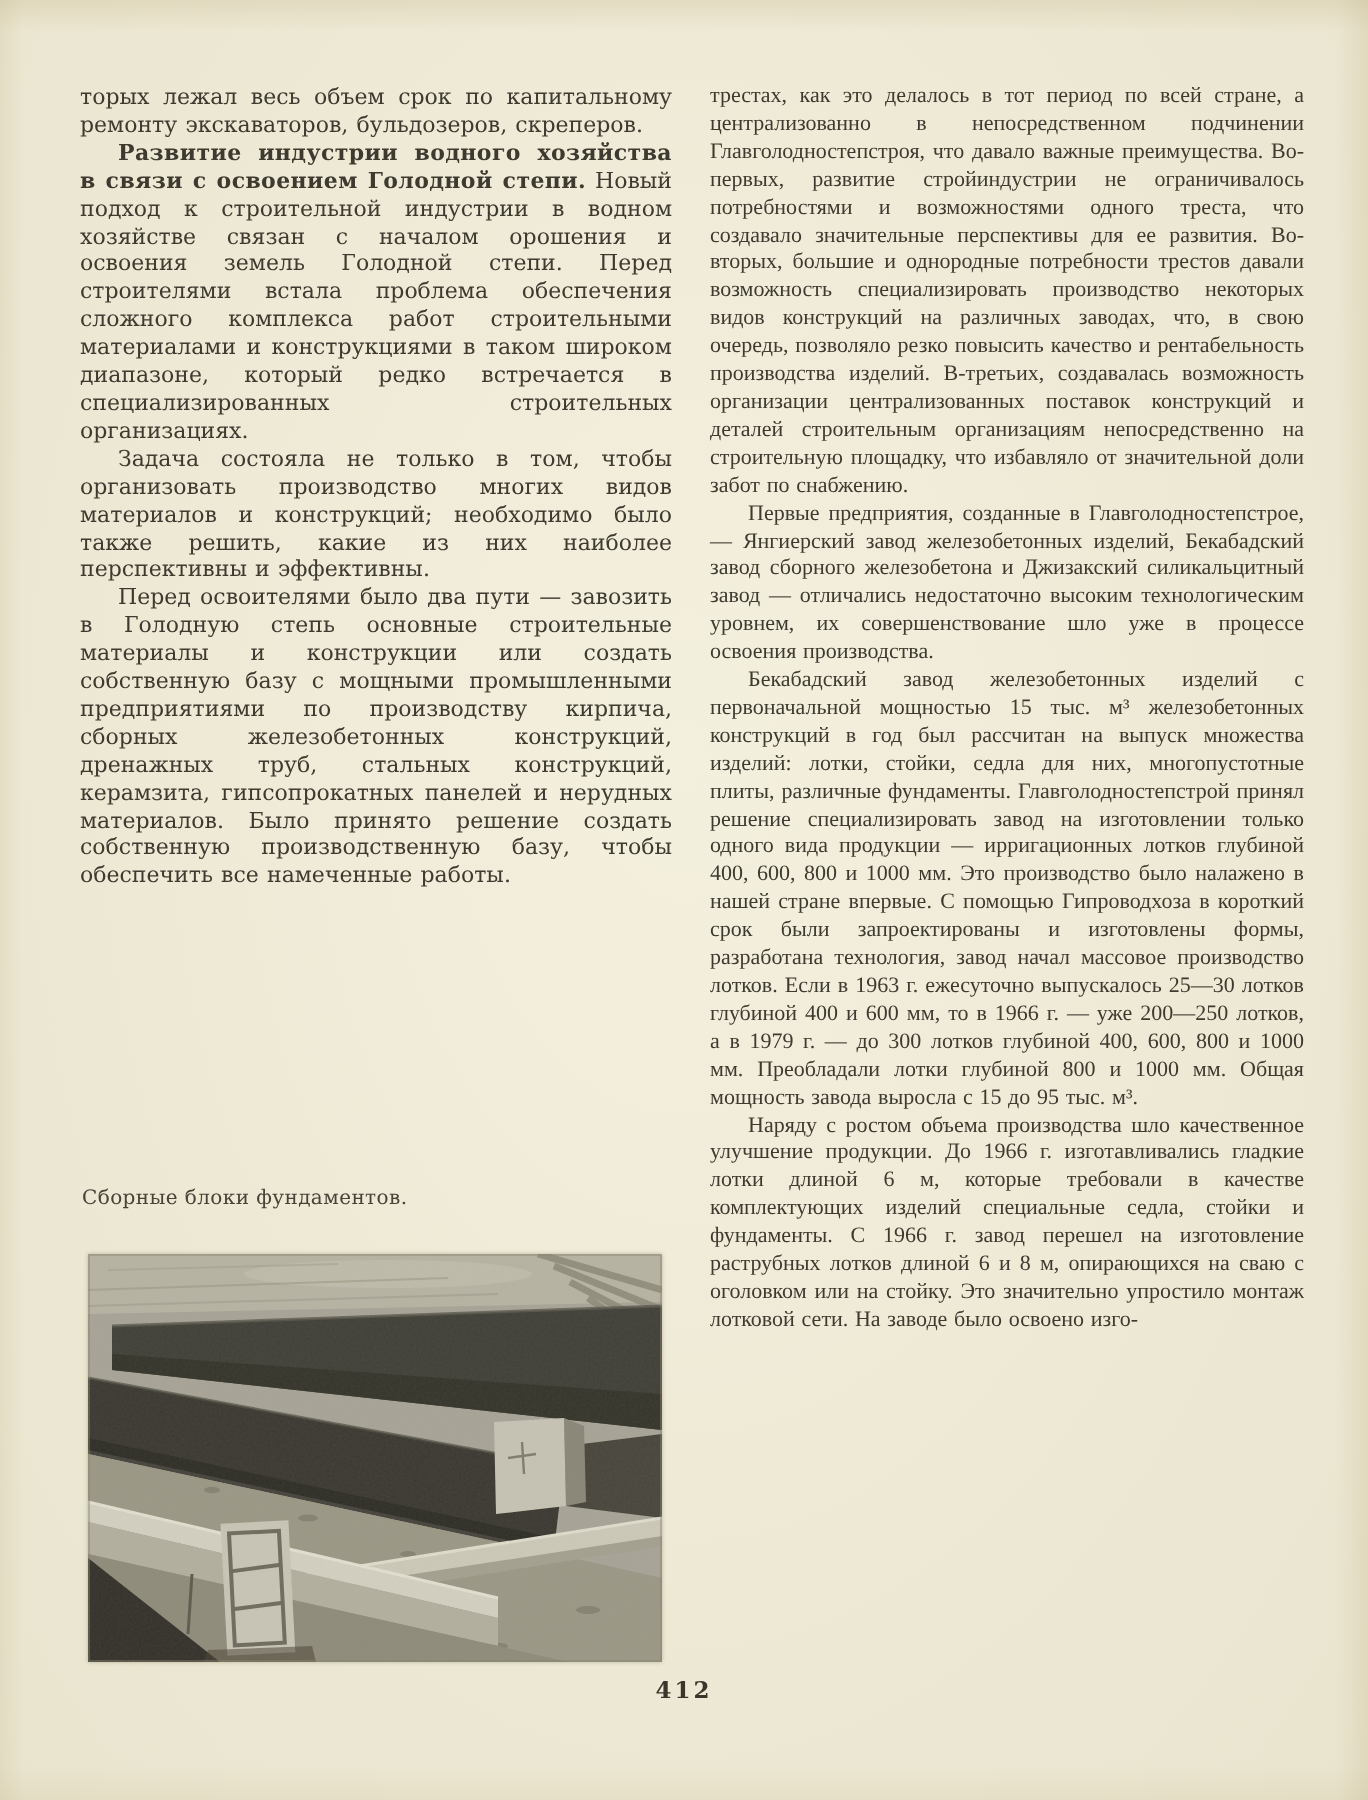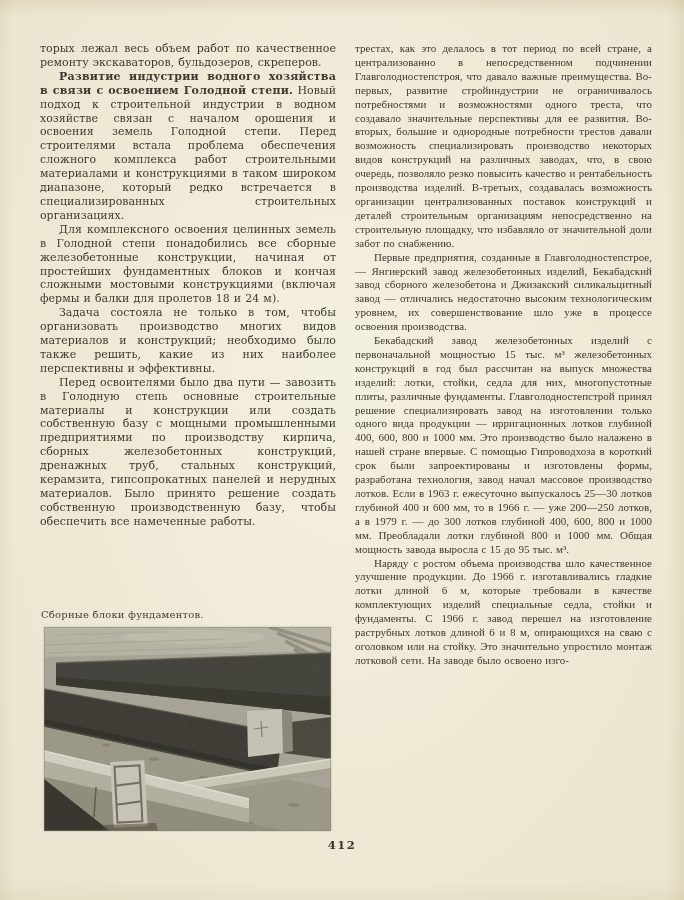--- a/index.html
+++ b/index.html
@@ -27,21 +27,21 @@
   p.body{
     margin:0;
     font-size:11px;line-height:13.9px;
     text-align:justify;
     word-spacing:0.6px;
     hyphens:auto;
   }
   p.indent{text-indent:19px;}
   p.body b{font-weight:bold;letter-spacing:0.2px;margin-top:16px;}
   .caption{
-    position:absolute;left:41px;top:609px;
+    position:absolute;left:41px;top:594px;
     font-size:10px;color:#474338;letter-spacing:0.2px;
   }
   .photo{
     position:absolute;left:44px;top:627px;width:287px;height:204px;margin:0;
     box-shadow:0 0 2px rgba(90,82,55,0.35);
   }
   .photo svg{display:block;width:100%;height:100%;}
   .page-number{
     position:absolute;left:0;top:838px;width:684px;
     text-align:center;font-size:11.5px;font-weight:bold;
@@ -49,23 +49,22 @@
   }
 </style>
 </head>
 <body>
 
 <div class="page">
 
   <div class="columns">
 
     <div class="col col-left">
-      <p class="body">торых лежал весь объем работ по качественное ремонту экскаваторов, бульдозеров, скреперов.</p>
+      <p class="body">торых лежал весь объем срок по капитальному ремонту экскаваторов, бульдозеров, скреперов.</p>
       <p class="body indent"><b>Развитие индустрии водного хозяйства в связи с освоением Голодной степи.</b> <span>Новый подход к строительной индустрии в водном хозяйстве связан с началом орошения и освоения земель Голодной степи. Перед строителями встала проблема обеспечения сложного комплекса работ строительными материалами и конструкциями в таком широком диапазоне, который редко встречается в специализированных строительных организациях.</span></p>
-      <p class="body indent">Для комплексного освоения целинных земель в Голодной степи понадобились все сборные железобетонные конструкции, начиная от простейших фундаментных блоков и кончая сложными мостовыми конструкциями (включая фермы и балки для пролетов 18 и 24 м).</p>
       <p class="body indent">Задача состояла не только в том, чтобы организовать производство многих видов материалов и конструкций; необходимо было также решить, какие из них наиболее перспективны и эффективны.</p>
       <p class="body indent">Перед освоителями было два пути — завозить в Голодную степь основные строительные материалы и конструкции или создать собственную базу с мощными промышленными предприятиями по производству кирпича, сборных железобетонных конструкций, дренажных труб, стальных конструкций, керамзита, гипсопрокатных панелей и нерудных материалов. Было принято решение создать собственную производственную базу, чтобы обеспечить все намеченные работы.</p>
     </div>
 
     <div class="col col-right">
       <p class="body">трестах, как это делалось в тот период по всей стране, а централизованно в непосредственном подчинении Главголодностепстроя, что давало важные преимущества. Во-первых, развитие стройиндустрии не ограничивалось потребностями и возможностями одного треста, что создавало значительные перспективы для ее развития. Во-вторых, большие и однородные потребности трестов давали возможность специализировать производство некоторых видов конструкций на различных заводах, что, в свою очередь, позволяло резко повысить качество и рентабельность производства изделий. В-третьих, создавалась возможность организации централизованных поставок конструкций и деталей строительным организациям непосредственно на строительную площадку, что избавляло от значительной доли забот по снабжению.</p>
       <p class="body indent">Первые предприятия, созданные в Главголодностепстрое, — Янгиерский завод железобетонных изделий, Бекабадский завод сборного железобетона и Джизакский силикальцитный завод — отличались недостаточно высоким технологическим уровнем, их совершенствование шло уже в процессе освоения производства.</p>
       <p class="body indent">Бекабадский завод железобетонных изделий с первоначальной мощностью 15 тыс. м³ железобетонных конструкций в год был рассчитан на выпуск множества изделий: лотки, стойки, седла для них, многопустотные плиты, различные фундаменты. Главголодностепстрой принял решение специализировать завод на изготовлении только одного вида продукции — ирригационных лотков глубиной 400, 600, 800 и 1000 мм. Это производство было налажено в нашей стране впервые. С помощью Гипроводхоза в короткий срок были запроектированы и изготовлены формы, разработана технология, завод начал массовое производство лотков. Если в 1963 г. ежесуточно выпускалось 25—30 лотков глубиной 400 и 600 мм, то в 1966 г. — уже 200—250 лотков, а в 1979 г. — до 300 лотков глубиной 400, 600, 800 и 1000 мм. Преобладали лотки глубиной 800 и 1000 мм. Общая мощность завода выросла с 15 до 95 тыс. м³.</p>
       <p class="body indent">Наряду с ростом объема производства шло качественное улучшение продукции. До 1966 г. изготавливались гладкие лотки длиной 6 м, которые требовали в качестве комплектующих изделий специальные седла, стойки и фундаменты. С 1966 г. завод перешел на изготовление раструбных лотков длиной 6 и 8 м, опирающихся на сваю с оголовком или на стойку. Это значительно упростило монтаж лотковой сети. На заводе было освоено изго-</p>
     </div>

